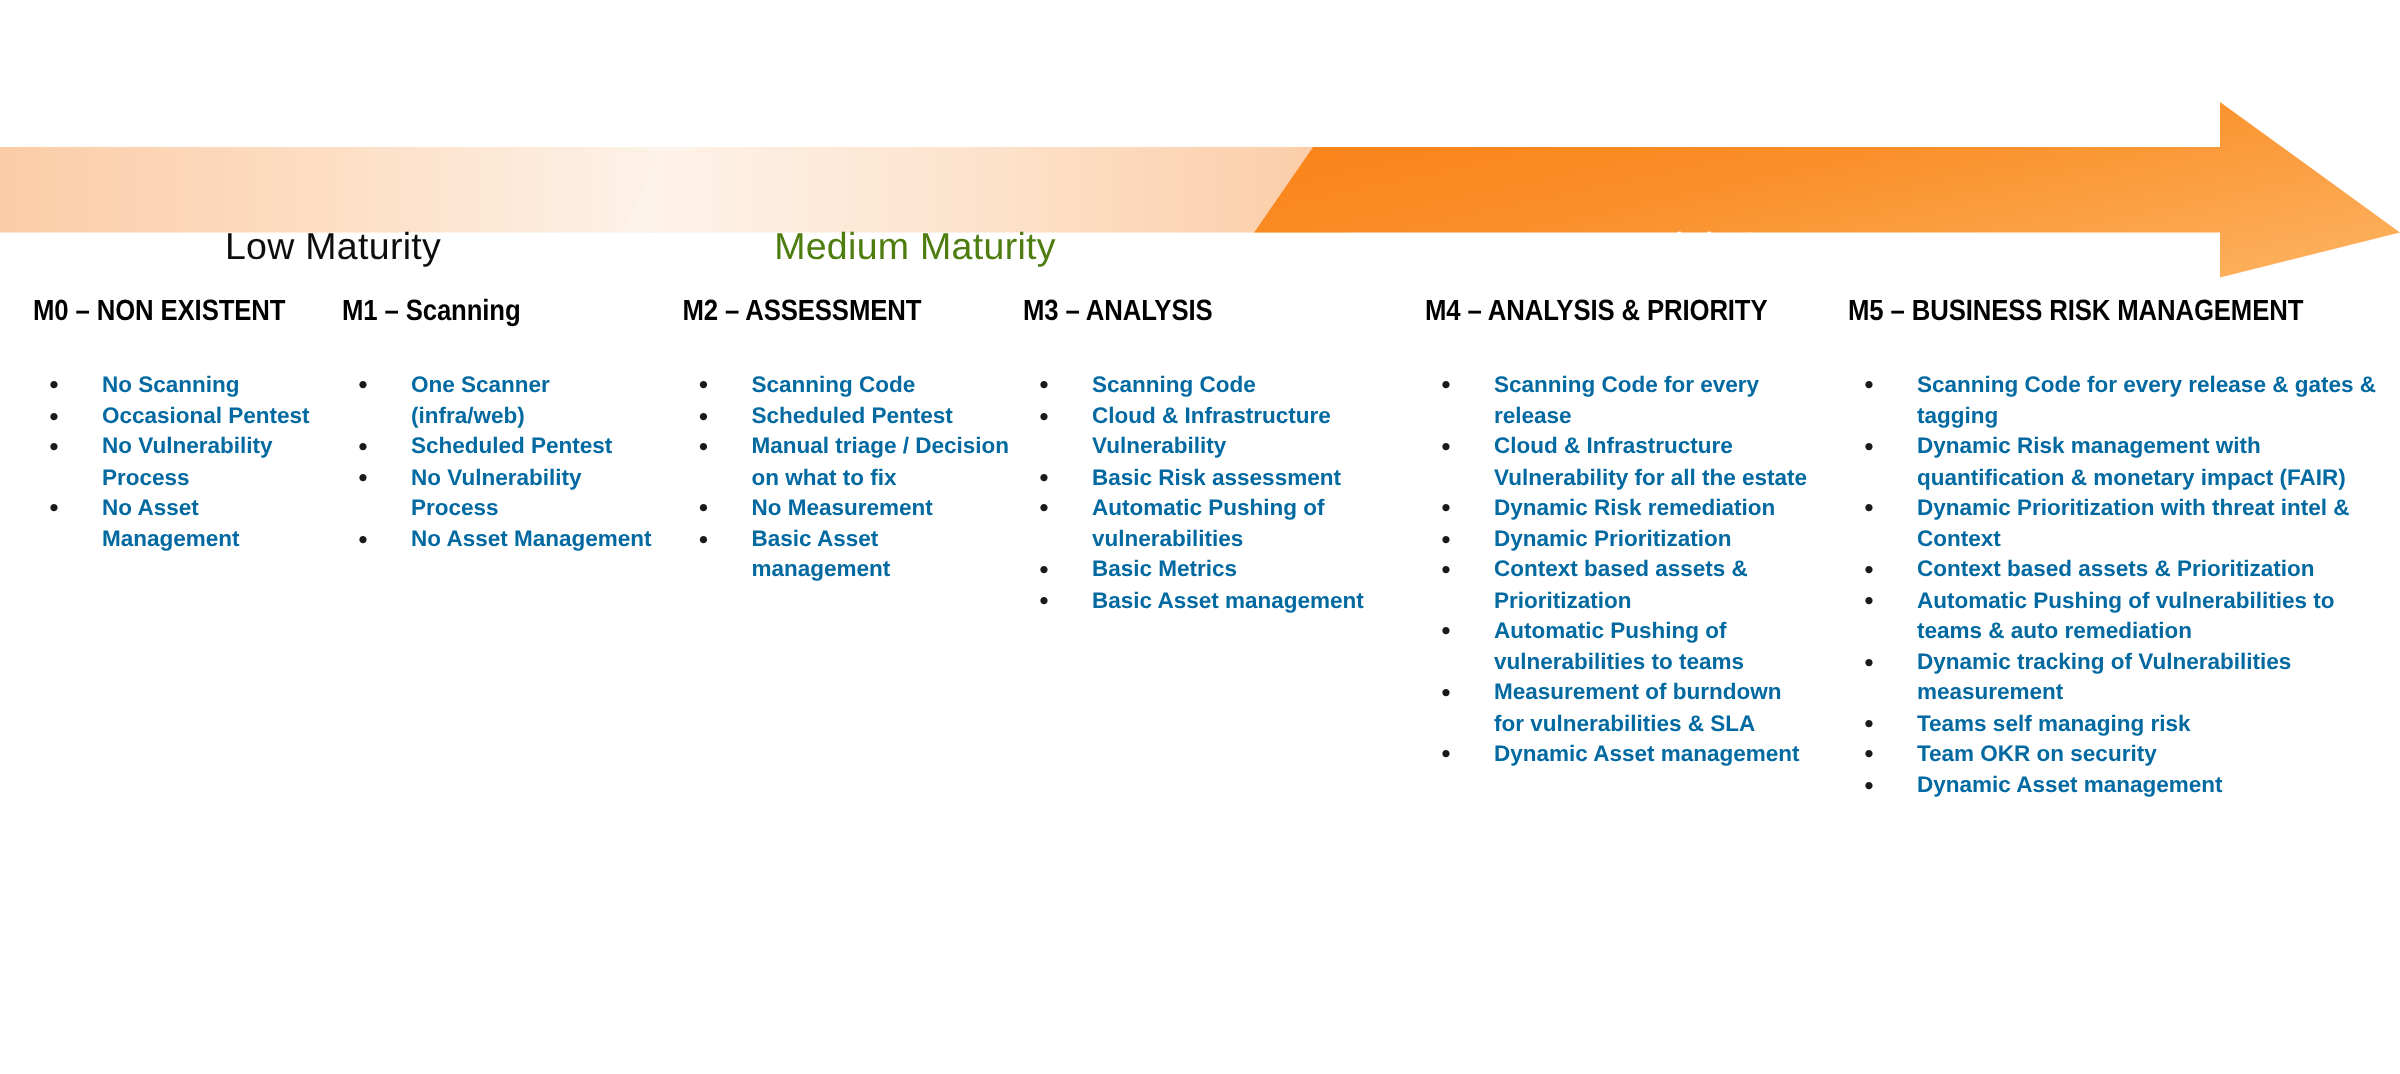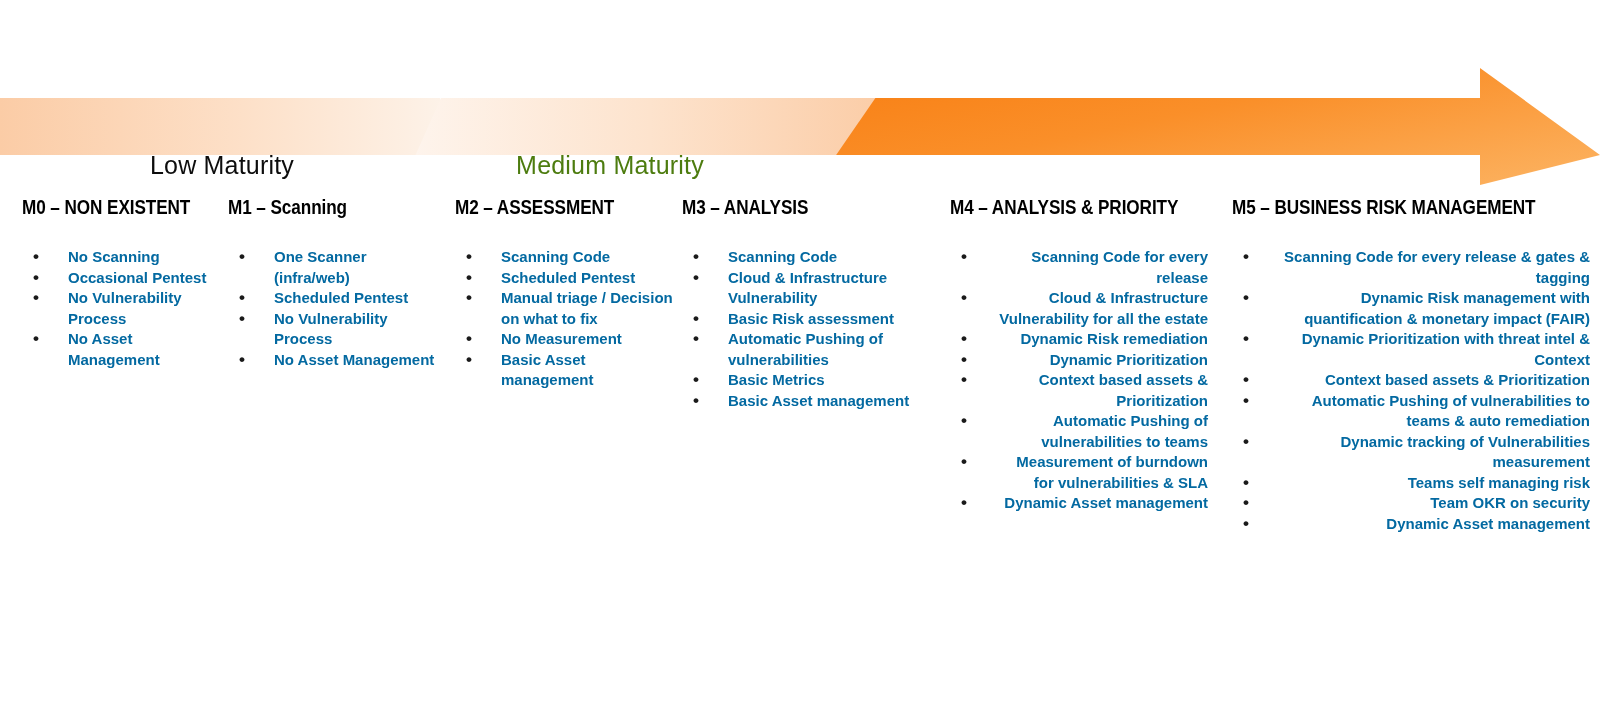--- a/index.html
+++ b/index.html
@@ -93,21 +93,21 @@
   #col-m2 { left: 455px;  width: 222px; }
   #col-m3 { left: 682px;  width: 252px; }
   #col-m4 { left: 950px;  width: 258px; }
   #col-m5 { left: 1232px; width: 358px; }
 
   #col-m0 .bullet-list,
   #col-m1 .bullet-list,
   #col-m2 .bullet-list,
   #col-m3 .bullet-list { margin-top: 28px; }
   #col-m4 .bullet-list,
-  #col-m5 .bullet-list { margin-top: 28px; text-align: right; }
+  #col-m5 .bullet-list { margin-top: 28px; }
 </style>
 </head>
 <body>
 
 <div id="maturity-arrow">
   <svg width="1600" height="135" viewBox="0 0 1600 135" xmlns="http://www.w3.org/2000/svg">
     <defs>
       <linearGradient id="gradLow" x1="0" y1="0" x2="1" y2="0">
         <stop offset="0" stop-color="#fbcca6"></stop>
         <stop offset="0.55" stop-color="#fde0c8"></stop>

